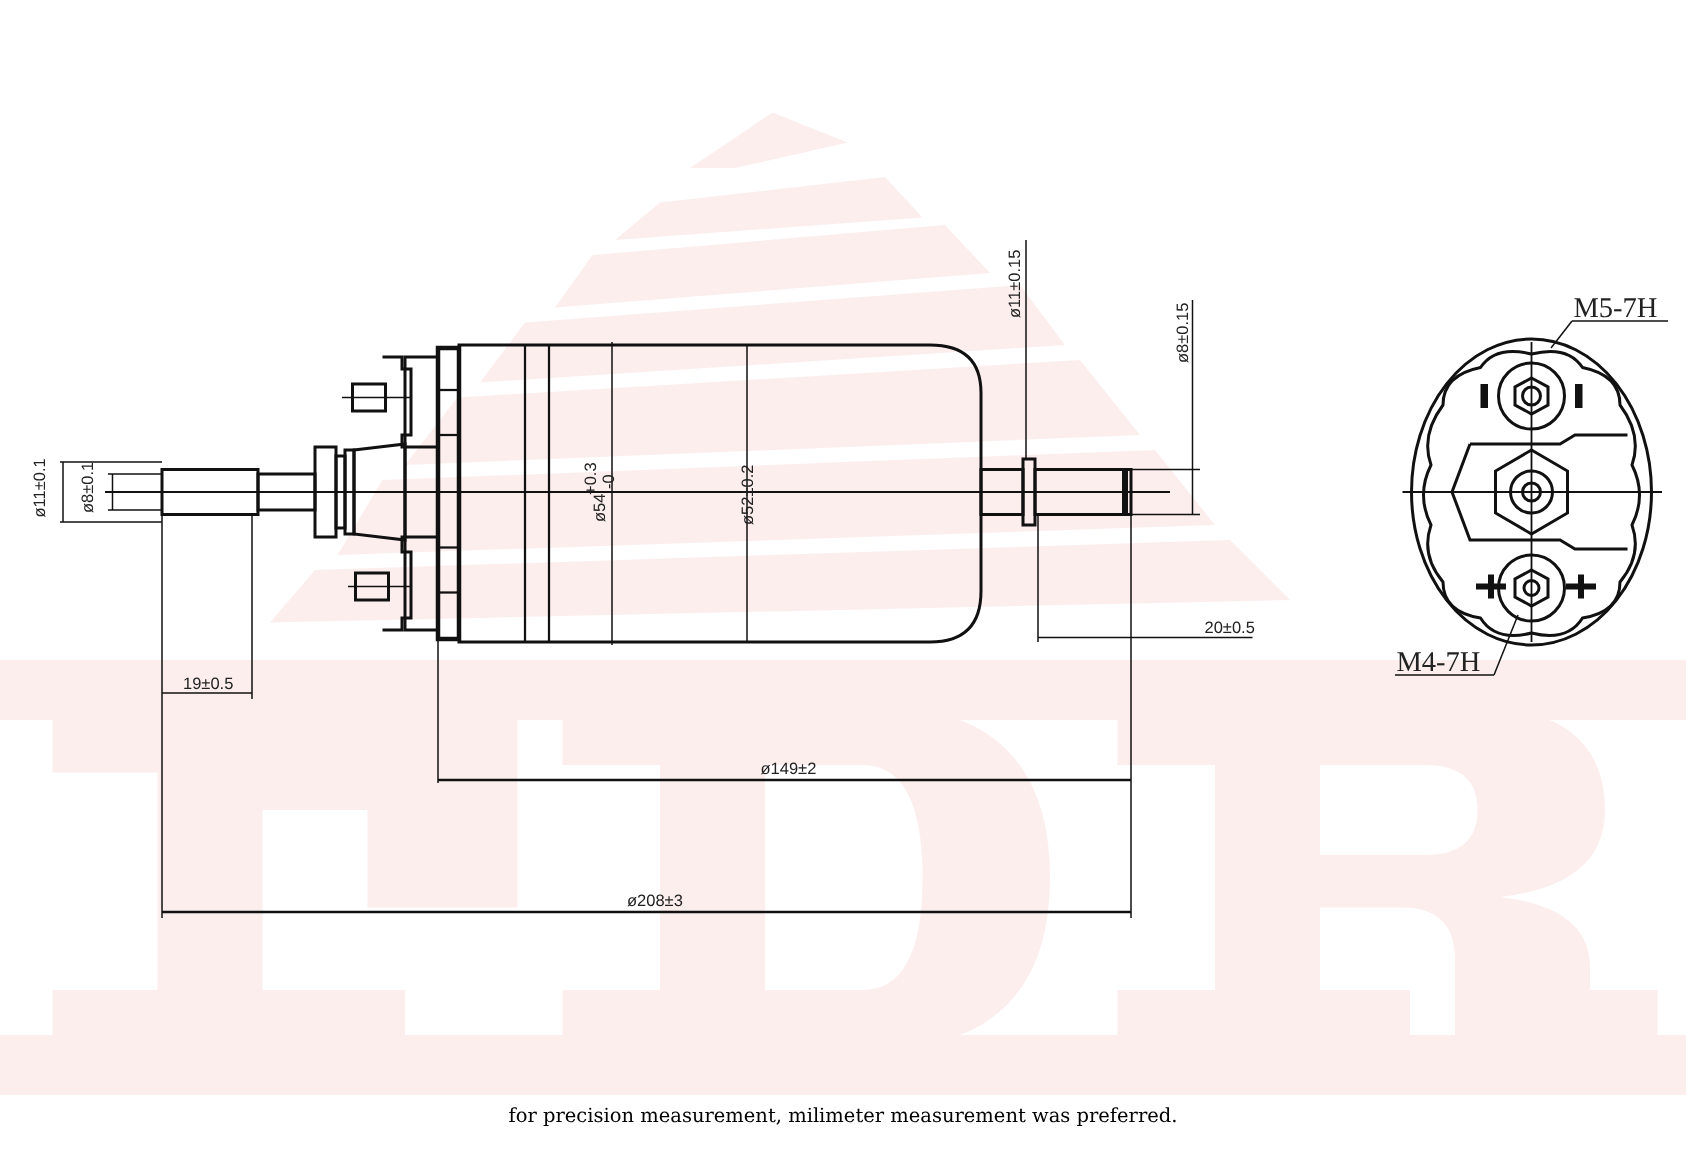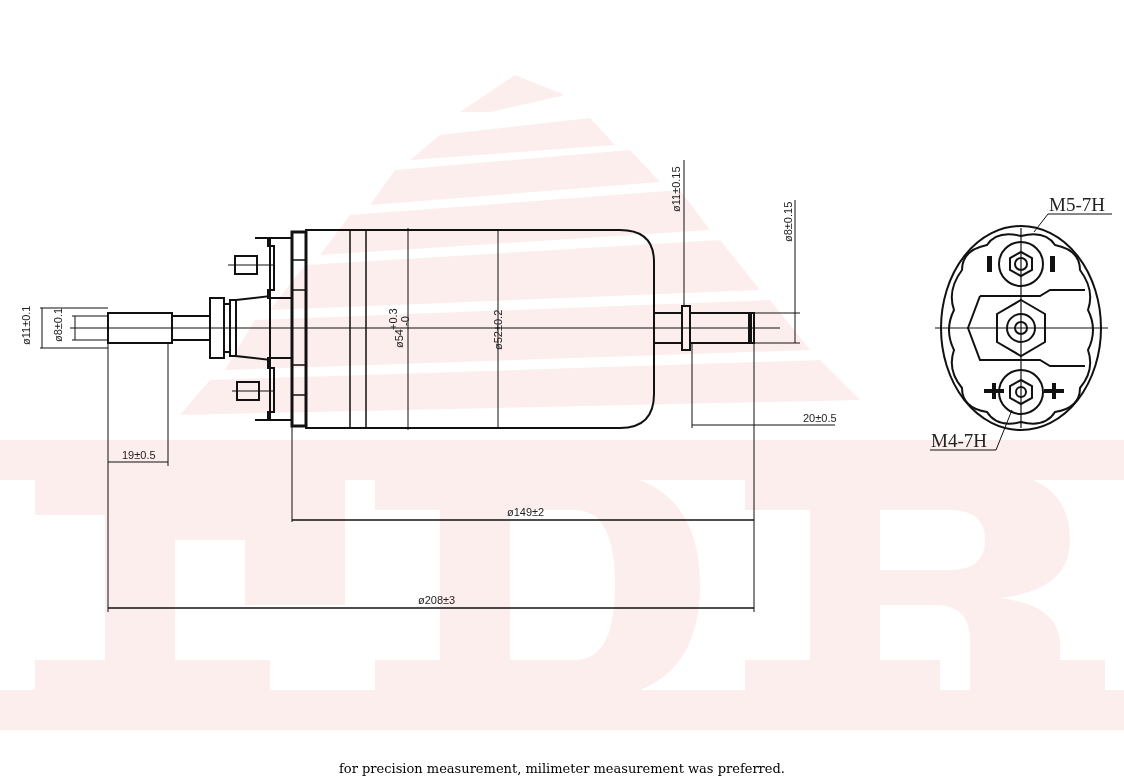--- a/index.html
+++ b/index.html
@@ -4,21 +4,21 @@
 <style>
   html,body{margin:0;padding:0;background:#ffffff;}
   body{width:1124px;height:782px;position:relative;overflow:hidden;font-family:"DejaVu Sans",sans-serif;}
   #stage{position:absolute;left:0;top:0;width:1124px;height:782px;}
   svg{position:absolute;left:0;top:0;}
   .dimtxt{font-family:"Liberation Sans",sans-serif;font-size:11px;fill:#222;}
   .thread{font-family:"Liberation Serif",serif;font-size:19px;fill:#222;}
   .caption{position:absolute;left:0;width:1124px;text-align:center;font-family:"DejaVu Serif",serif;color:#000;}
   .cap1{top:783px;font-size:21px;line-height:22px;}
   .cap1 .unit{color:#e01010;}
-  .cap2{top:762px;font-size:13px;line-height:14px;}
+  .cap2{top:738px;font-size:13px;line-height:14px;}
 </style>
 </head>
 <body>
 
 <div id="stage">
 <svg width="1124" height="782" viewBox="0 0 1124 782" xmlns="http://www.w3.org/2000/svg">
 
   <g fill="#fdeeee">
 
     <polygon points="515,75 565,95 490,112 460,112"></polygon>

